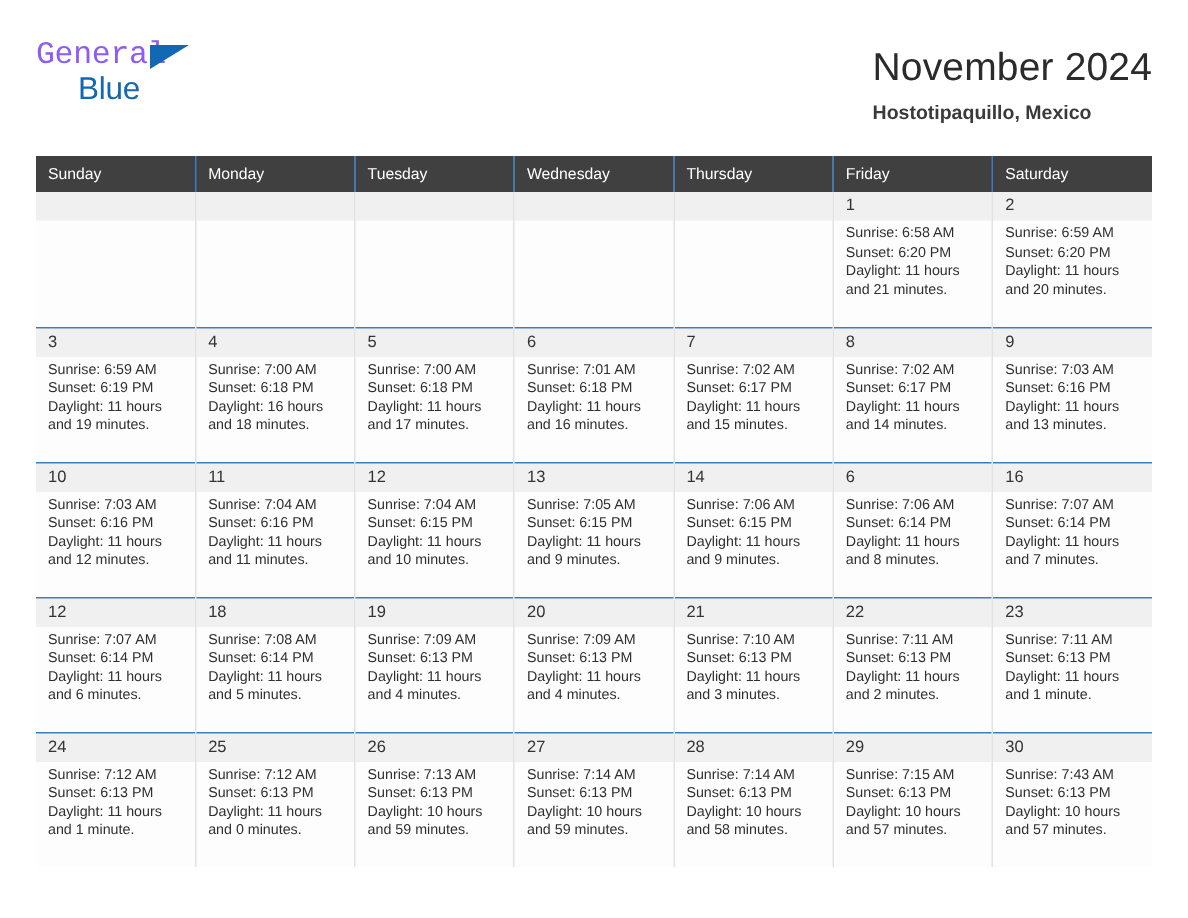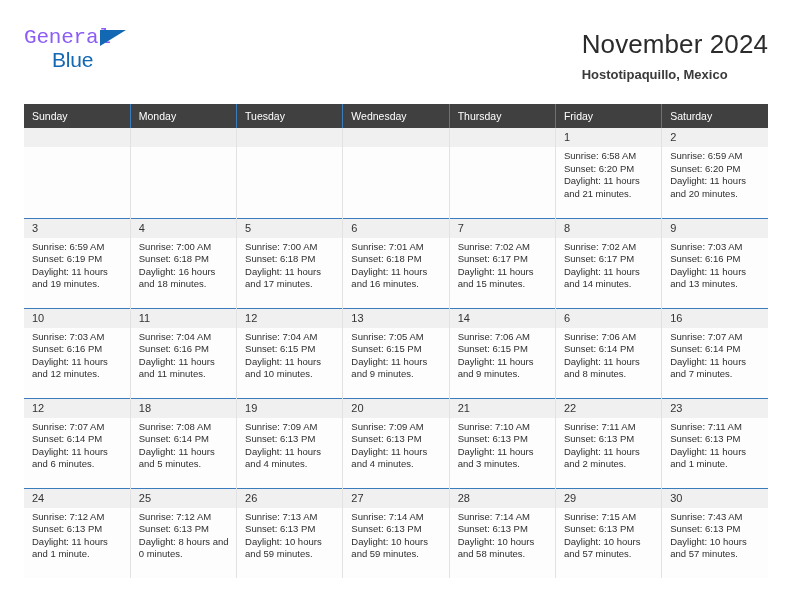--- a/index.html
+++ b/index.html
@@ -384,21 +384,21 @@
               <div>Sunrise: 7:12 AM</div>
               <div>Sunset: 6:13 PM</div>
               <div class="daylight">Daylight: 11 hours and 1 minute.</div>
             </div>
           </td>
           <td>
             <div class="daynum">25</div>
             <div class="info">
               <div>Sunrise: 7:12 AM</div>
               <div>Sunset: 6:13 PM</div>
-              <div class="daylight">Daylight: 8 hours and 0 minutes.</div>
+              <div class="daylight">Daylight: 11 hours and 0 minutes.</div>
             </div>
           </td>
           <td>
             <div class="daynum">26</div>
             <div class="info">
               <div>Sunrise: 7:13 AM</div>
               <div>Sunset: 6:13 PM</div>
               <div class="daylight">Daylight: 10 hours and 59 minutes.</div>
             </div>
           </td>

